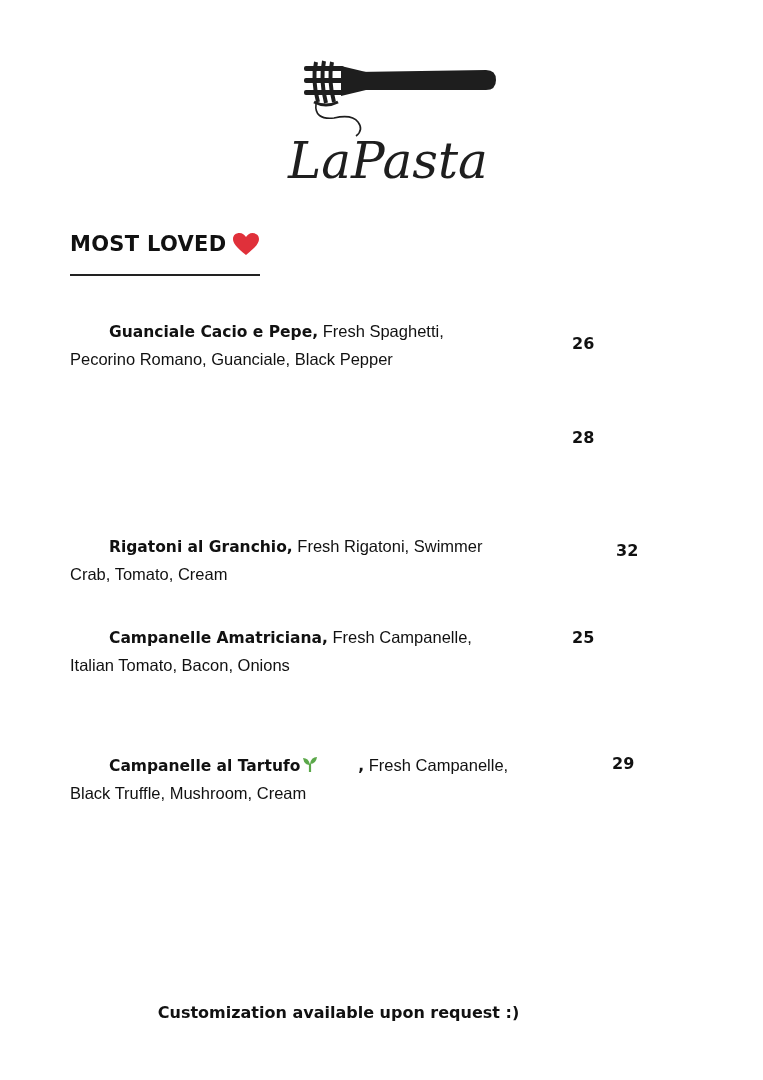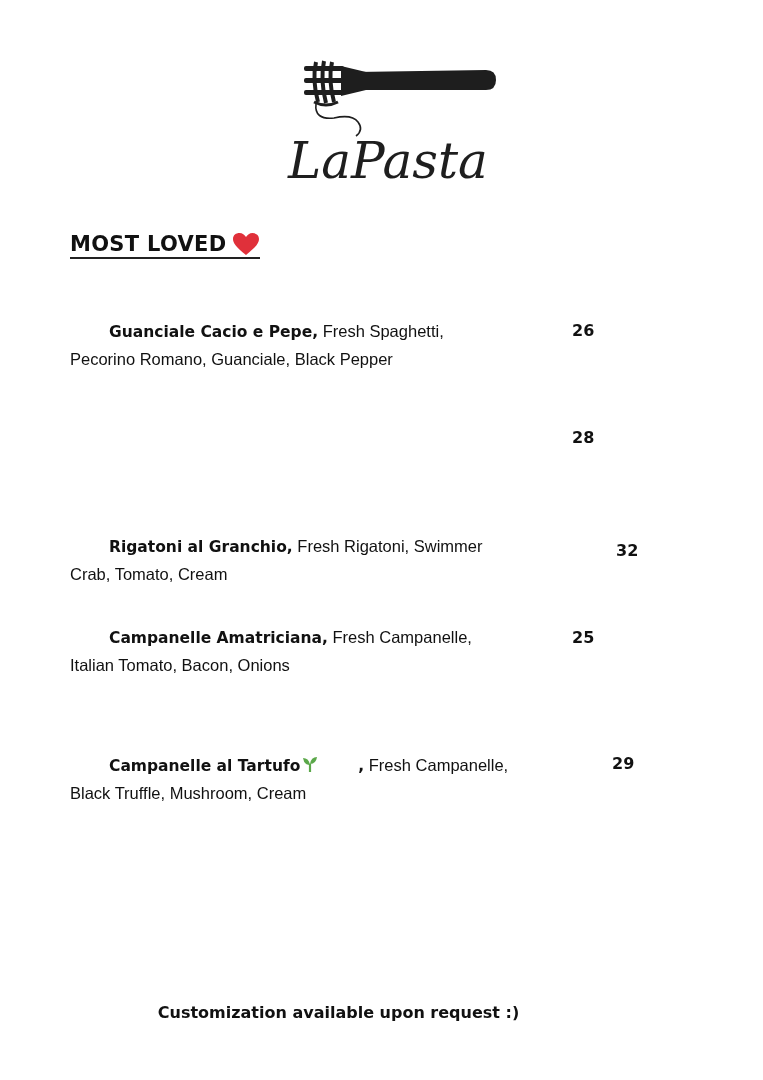--- a/index.html
+++ b/index.html
@@ -25,21 +25,21 @@
     .logo svg { width: 100%; height: 100%; display: block; }
 
     .section-title {
       position: absolute;
       left: 70px;
       top: 232px;
       display: flex;
       align-items: center;
       gap: 6px;
       border-bottom: 2px solid #222;
-      padding-bottom: 1px;
+      padding-bottom: 18px;
     }
     .section-title .label {
       font-family: "DejaVu Sans", sans-serif;
       font-weight: bold;
       font-size: 21px;
       letter-spacing: 0.3px;
       color: #111;
     }
     .heart {
       width: 28px;
@@ -125,21 +125,21 @@
     <svg viewBox="0 0 28 24">
       <path d="M14 23 C4 15 1 11 1 7 C1 3 4 1 7.5 1 C10.5 1 12.5 3 14 5 C15.5 3 17.5 1 20.5 1 C24 1 27 3 27 7 C27 11 24 15 14 23 Z" fill="#E0303A"></path>
     </svg>
   </span>
 </div>
 
 <div class="menu-item" style="top:318px;">
   <div class="desc">
     <span class="name">Guanciale Cacio e Pepe,</span><span> Fresh Spaghetti, Pecorino Romano, Guanciale, Black Pepper</span>
   </div>
-  <div class="price" style="top:3px;">26</div>
+  <div class="price" style="top:16px;">26</div>
 </div>
 
 <div class="menu-item" style="top:423px;">
   <div class="price" style="top:5px;">28</div>
 </div>
 
 <div class="menu-item" style="top:533px;">
   <div class="desc">
     <span class="name">Rigatoni al Granchio,</span><span> Fresh Rigatoni, Swimmer Crab, Tomato, Cream</span>
   </div>

